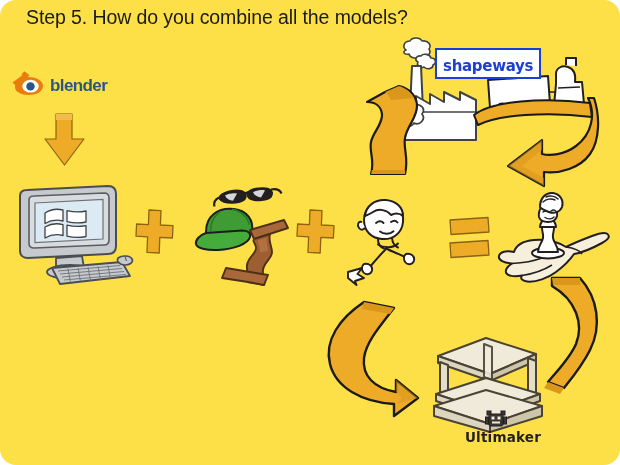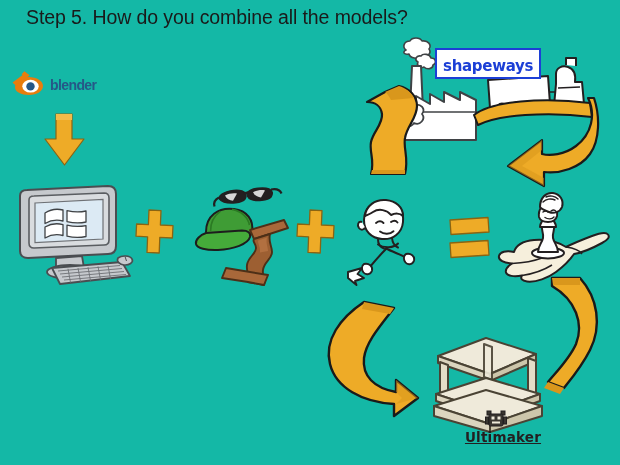--- a/index.html
+++ b/index.html
@@ -5,21 +5,22 @@
   * { box-sizing: border-box; margin: 0; padding: 0; }
   html, body {
     width: 620px; height: 465px;
     background: #ffffff;
     font-family: "Liberation Sans", sans-serif;
     overflow: hidden;
   }
   #slide {
     position: relative;
     width: 620px; height: 465px;
-    background: #14b8a6;
+    background: #fde047;
+    border-radius: 16px;
   }
   
   #slide-title {
     position: absolute;
     left: 26px; top: 6px;
     font-size: 19.5px;
     font-weight: 400;
     color: #1a1a1a;
     letter-spacing: -0.1px;
     white-space: nowrap;
@@ -27,21 +28,21 @@
   
   .fig { position: absolute; }
   .fig svg { display: block; overflow: visible; }
 
   
   #blender-logo {
     position: absolute; left: 12px; top: 70px;
     display: flex; align-items: center; gap: 4px;
   }
   #blender-wordmark {
-    font-size: 14px; font-weight: 700;
+    font-size: 17px; font-weight: 700;
     color: #265787; letter-spacing: -0.6px;
     line-height: 1;
   }
   
   #shapeways-logo {
     position: absolute; left: 435px; top: 48px;
     border: 2px solid #1c3fd6;
     background: #ffffff;
     padding: 7px 6px 2px 6px;
   }
@@ -53,21 +54,20 @@
   }
   
   #ultimaker-logo {
     position: absolute; left: 448px; top: 428px;
     width: 110px; text-align: center;
   }
   #ultimaker-wordmark {
     font-size: 13.5px; font-weight: 700;
     color: #231f20; letter-spacing: 0.2px;
     font-family: "DejaVu Sans", sans-serif;
-    text-decoration: underline;
   }
 </style>
 </head>
 <body>
 
 <div id="slide">
 
   <div id="slide-title">Step 5. How do you combine all the models?</div>
 
   <div id="blender-logo">

